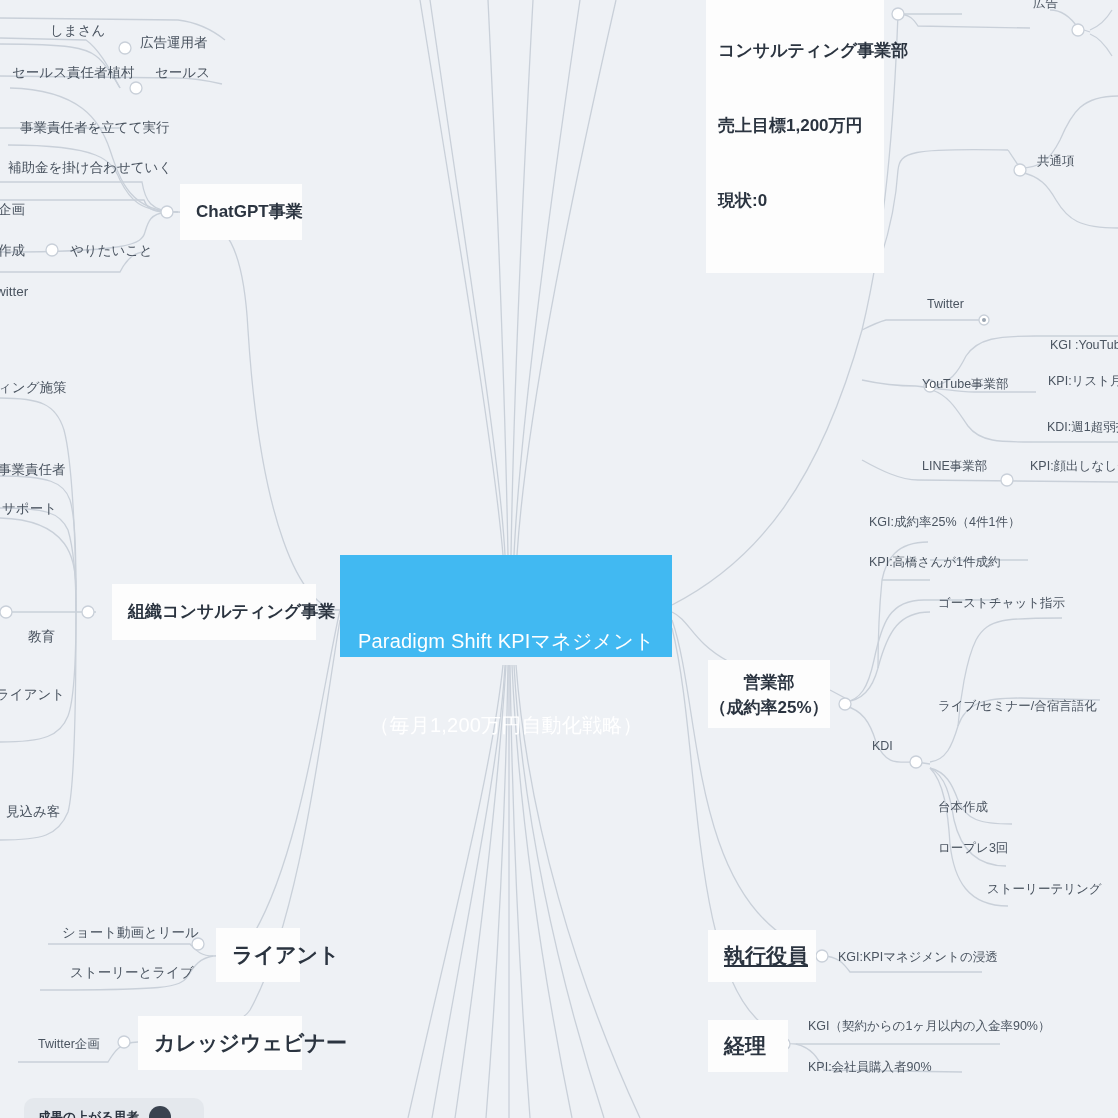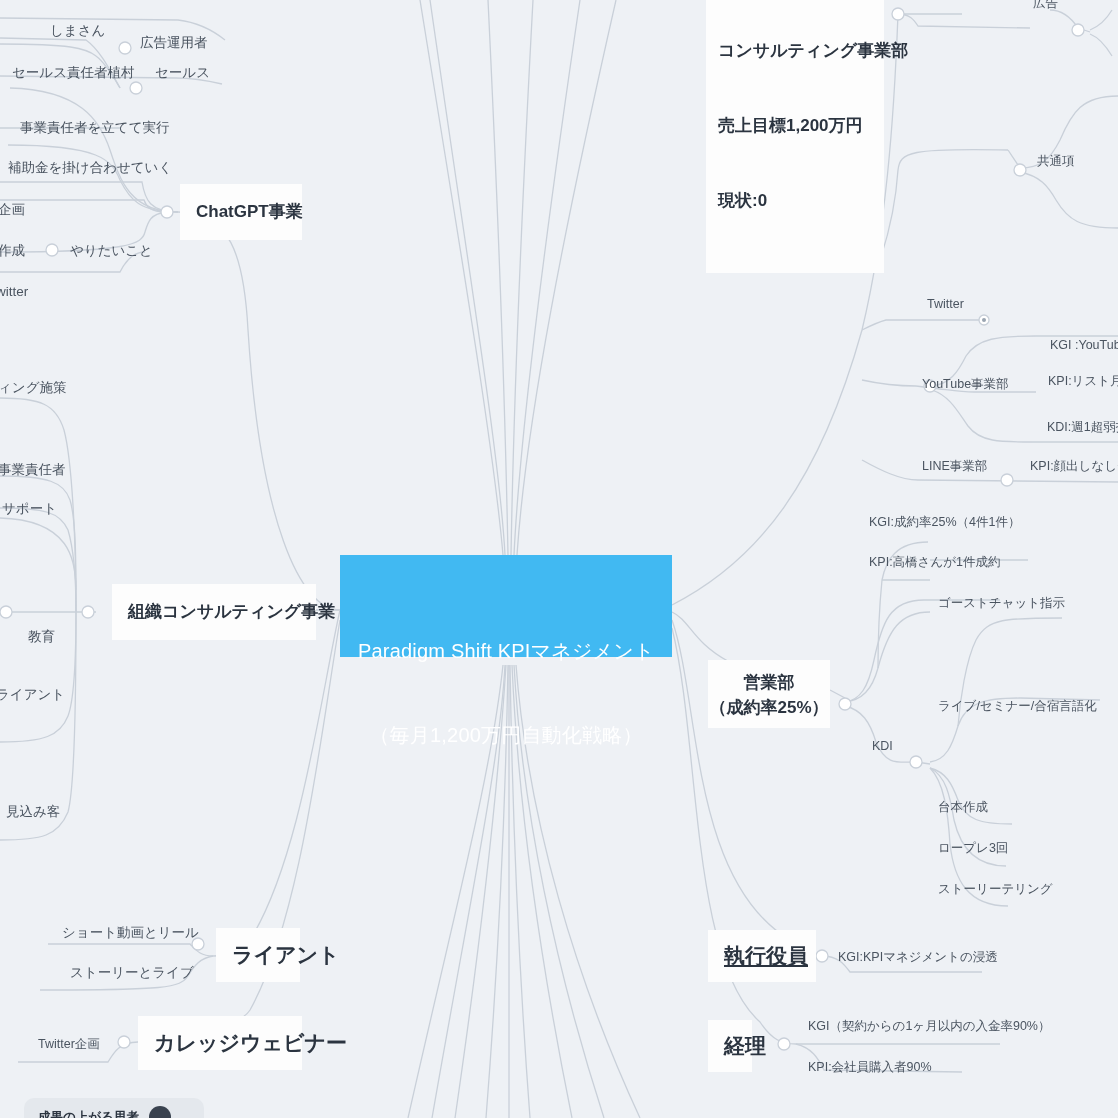--- a/index.html
+++ b/index.html
@@ -25,21 +25,21 @@
     box-sizing: border-box;
     white-space: pre;
   }
   
   .root {
     background: #41b9f2;
     color: #ffffff;
     font-size: 20px;
     line-height: 28px;
     text-align: center;
-    padding: 26px 18px;
+    padding: 16px 18px;
     letter-spacing: .2px;
   }
   
   .branch {
     background: #fdfdfd;
     color: #2b3440;
     font-weight: bold;
     font-size: 17px;
     line-height: 26px;
     text-align: center;
@@ -240,21 +240,21 @@
 
   <div class="node branch multiline" style="left:708px; top:660px; width:122px; height:68px; flex-direction:column;">
     <span>営業部</span>
     <span>（成約率25%）</span>
   </div>
 
   <div class="node branch big" style="left:708px; top:930px; width:108px; height:52px;text-decoration:underline;">
     <span>執行役員</span>
   </div>
 
-  <div class="node branch big" style="left:708px; top:1020px; width:44px; height:52px;">
+  <div class="node branch big" style="left:708px; top:1020px; width:80px; height:52px;">
     <span>経理</span>
   </div>
 
   <div class="node leaf" style="left:50px; top:22px;"><span>しまさん</span></div>
 
   <div class="node leaf" style="left:140px; top:34px;font-family:Liberation Serif, serif;"><span>広告運用者</span></div>
 
   <div class="node leaf" style="left:12px; top:64px;"><span>セールス責任者植村</span></div>
 
   <div class="node leaf" style="left:155px; top:64px;"><span>セールス</span></div>
@@ -314,21 +314,21 @@
   <div class="node leaf sm" style="left:938px; top:594px;"><span>ゴーストチャット指示</span></div>
 
   <div class="node leaf sm" style="left:938px; top:697px;"><span>ライブ/セミナー/合宿言語化</span></div>
 
   <div class="node leaf sm" style="left:872px; top:737px;"><span>KDI</span></div>
 
   <div class="node leaf sm" style="left:938px; top:798px;"><span>台本作成</span></div>
 
   <div class="node leaf sm" style="left:938px; top:839px;"><span>ロープレ3回</span></div>
 
-  <div class="node leaf sm" style="left:938px; top:880px;"><span>ストーリーテリング</span></div>
+  <div class="node leaf sm" style="left:987px; top:880px;"><span>ストーリーテリング</span></div>
 
   <div class="node leaf sm" style="left:838px; top:948px;"><span>KGI:KPIマネジメントの浸透</span></div>
 
   <div class="node leaf sm" style="left:808px; top:1017px;"><span>KGI（契約からの1ヶ月以内の入金率90%）</span></div>
 
   <div class="node leaf sm" style="left:808px; top:1058px;"><span>KPI:会社員購入者90%</span></div>
 
   <div class="node pill" style="left:24px; top:1098px; width:180px; height:32px;">
     <span>成果の上がる思考</span>
     <span class="dot"></span>

